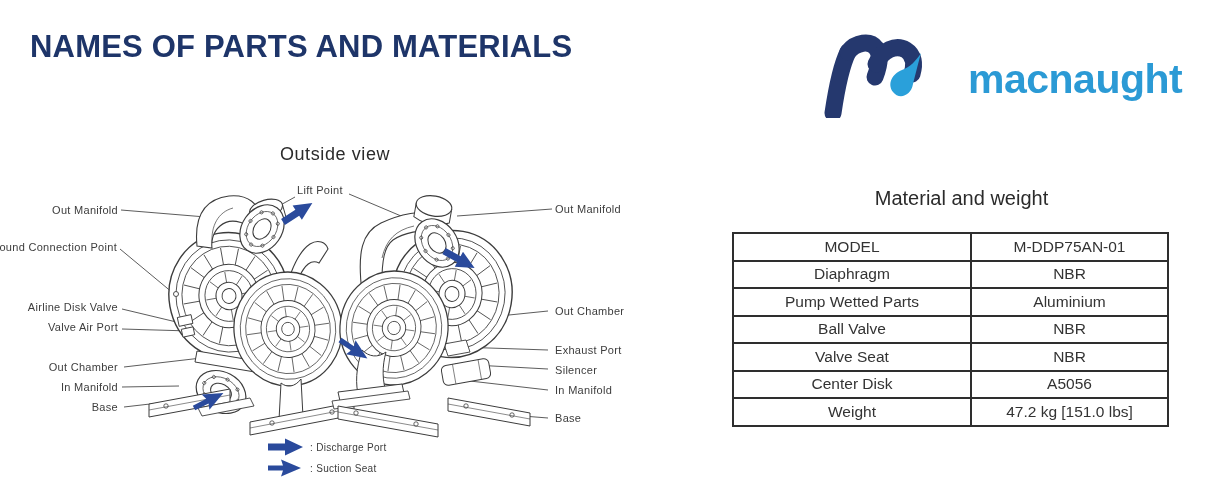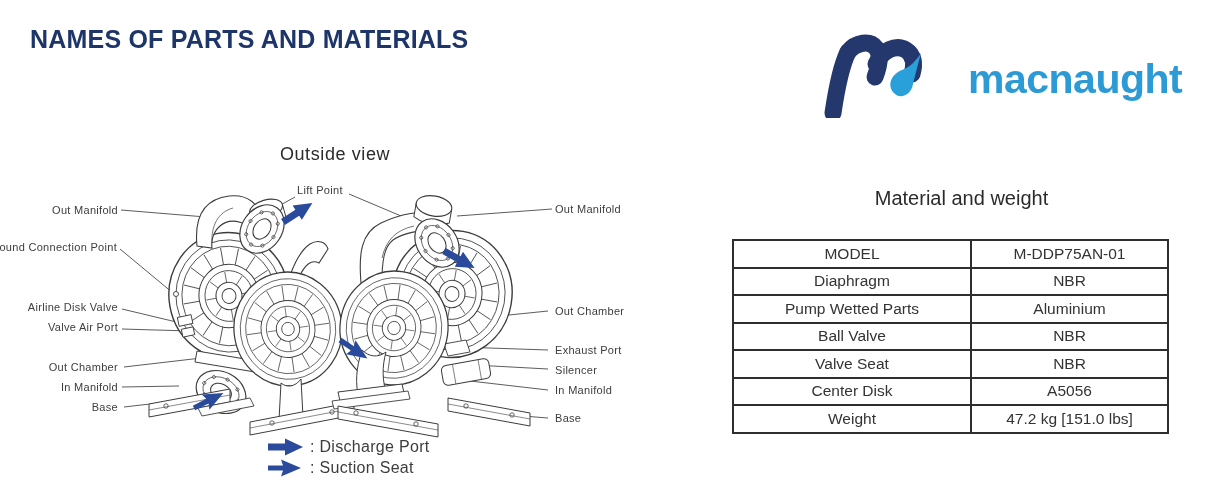--- a/index.html
+++ b/index.html
@@ -1,25 +1,25 @@
 <!DOCTYPE html>
 <html><head>
 <meta charset="utf-8">
 <style>
   html,body{margin:0;padding:0;background:#fff;}
   body{width:1221px;height:497px;position:relative;overflow:hidden;
        font-family:"Liberation Sans", sans-serif;}
   .abs{position:absolute;}
-  .page-title{left:30px;top:8px;font-size:25px;font-weight:bold;color:#1e3569;letter-spacing:0.2px;white-space:nowrap;}
+  .page-title{left:30px;top:8px;font-size:31px;font-weight:bold;color:#1e3569;letter-spacing:0.2px;white-space:nowrap;}
   .brand-text{left:944px;top:56px;font-size:41px;font-weight:bold;color:#2b9ad5;letter-spacing:-0.5px;white-space:nowrap;margin-left:24px;}
   .outside-view{left:250px;top:144px;width:170px;text-align:center;font-size:18px;color:#2b2b2b;letter-spacing:0.6px;}
   .lbl{position:absolute;font-size:11px;color:#3d3d3d;white-space:nowrap;transform:translateY(-50%);letter-spacing:0.3px;}
-  .legend-lbl{position:absolute;font-size:16px;color:#3d3d3d;white-space:nowrap;transform:translateY(-50%);letter-spacing:0.3px;}
+  .legend-lbl{position:absolute;font-size:10px;color:#3d3d3d;white-space:nowrap;transform:translateY(-50%);letter-spacing:0.3px;}
   .materials-heading{left:733px;top:187px;width:457px;text-align:center;font-size:20px;color:#2b2b2b;}
-  table.materials{position:absolute;left:732px;top:239px;width:437px;border-collapse:collapse;table-layout:fixed;}
+  table.materials{position:absolute;left:732px;top:232px;width:437px;border-collapse:collapse;table-layout:fixed;}
   table.materials td{border:2px solid #2e2e2e;height:25.5px;text-align:center;vertical-align:middle;
        font-size:15.5px;color:#333;padding:0 4px;}
   table.materials td.c1{width:228px;}
   svg.art{position:absolute;left:0;top:130px;}
 </style>
 </head>
 <body>
 
 <h1 class="abs page-title">NAMES OF PARTS AND MATERIALS</h1>
 

